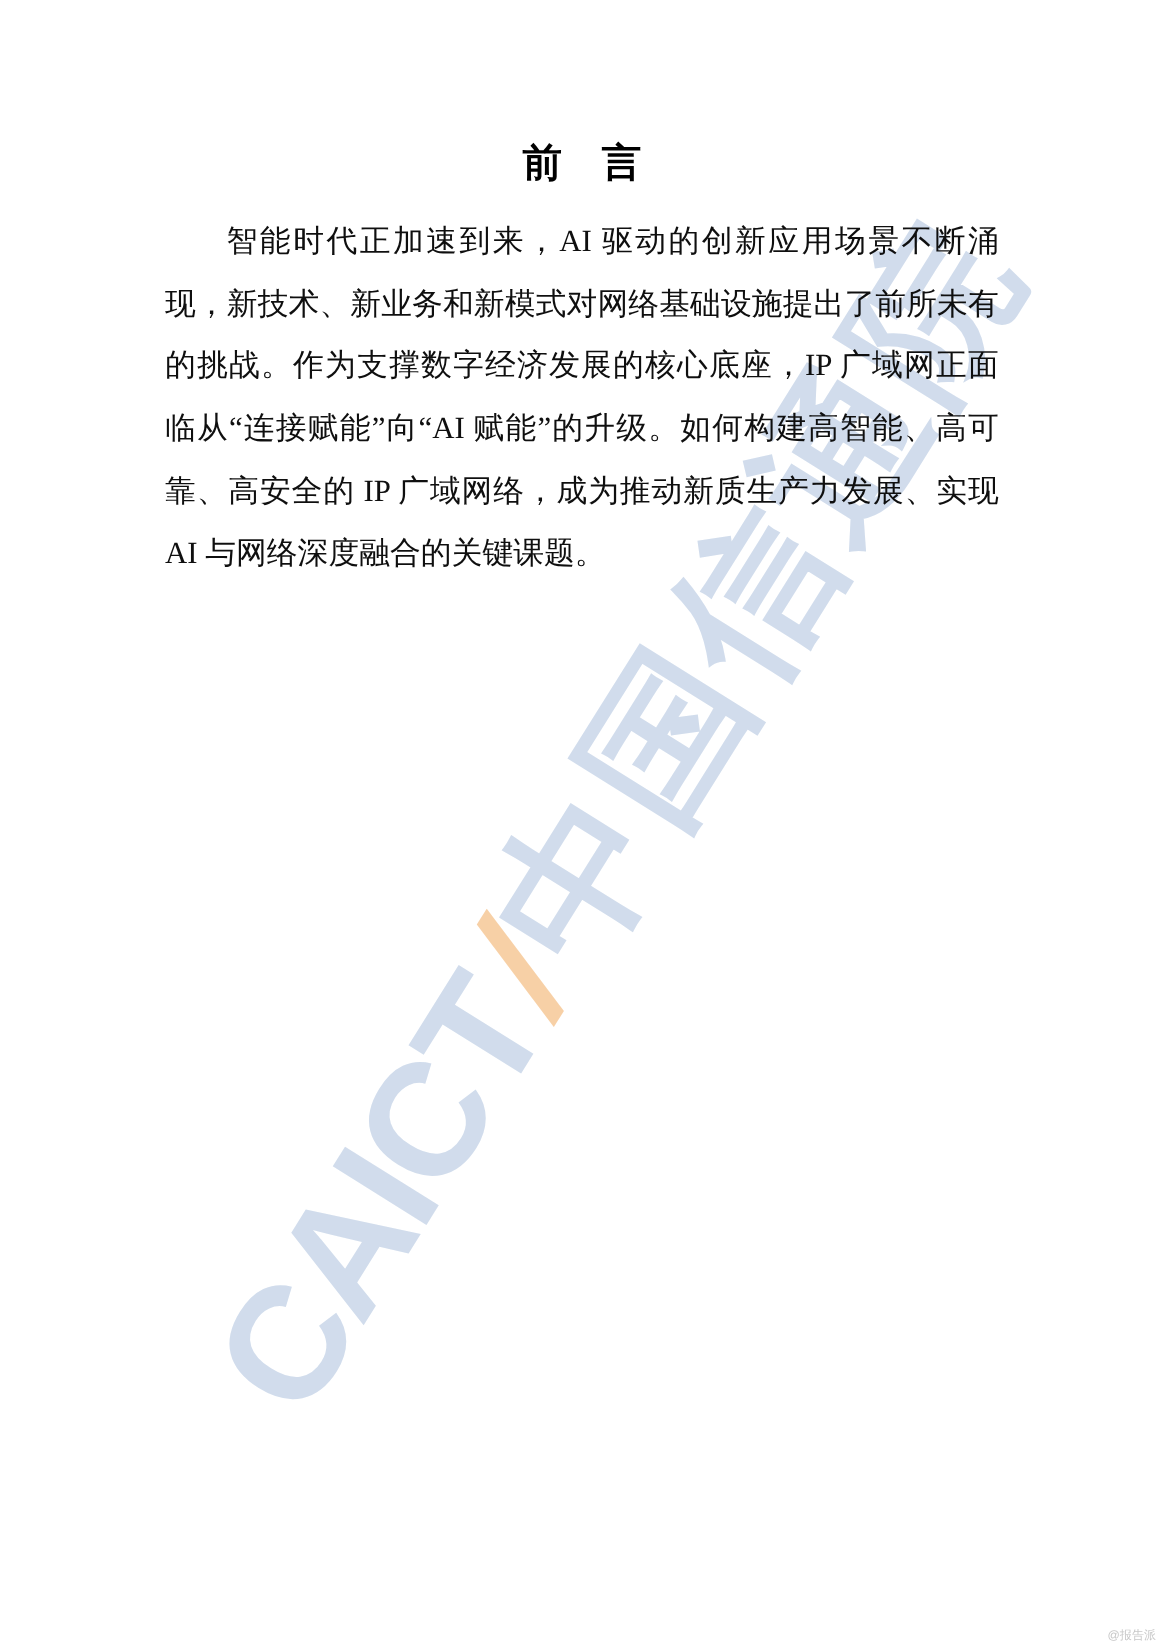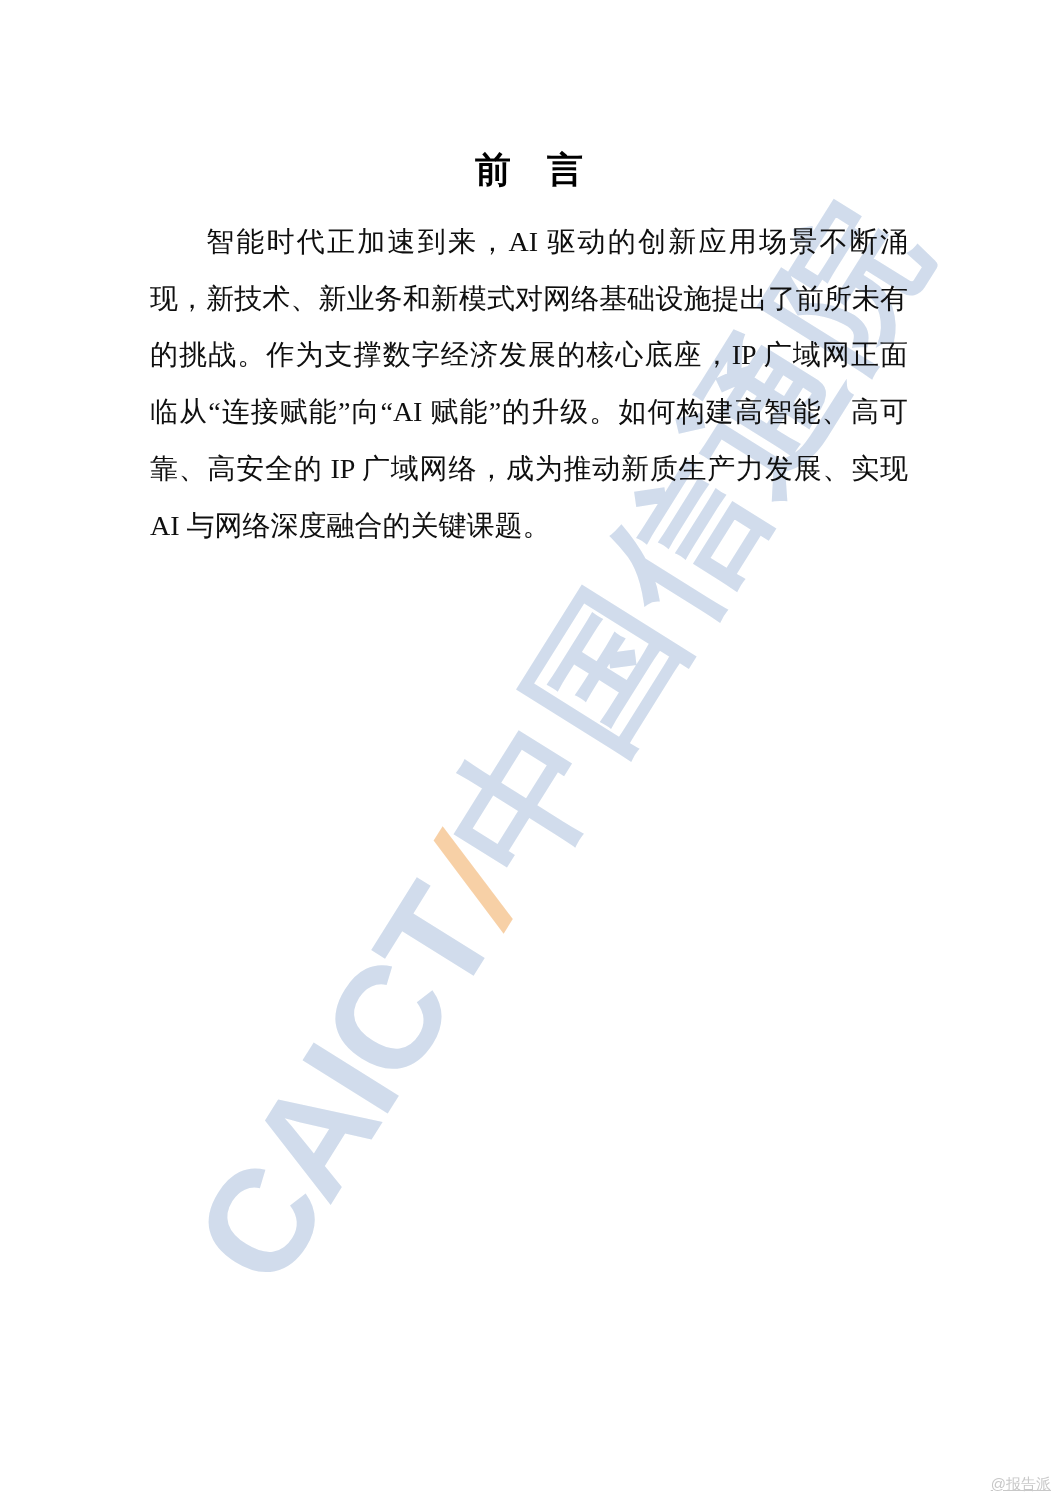--- a/index.html
+++ b/index.html
@@ -56,40 +56,38 @@
     z-index: 2;
   }
   .doc-title {
     font-family: "Liberation Sans", "DejaVu Sans", sans-serif;
     font-weight: bold;
     font-size: 36px;
     line-height: 52px;
     text-align: center;
     color: #000000;
     margin-bottom: 18px;
-    margin-top: 22px;
   }
   .para {
     font-size: 28px;
     line-height: 56.7px;
     text-align: justify;
     text-justify: inter-ideograph;
     text-indent: 2em;
     color: var(--body-text);
   }
 
   .footer-credit {
     position: absolute;
     right: 10px;
     bottom: 6px;
     z-index: 3;
     font-family: "Liberation Sans", "DejaVu Sans", sans-serif;
-    font-size: 15px;
+    font-size: 11px;
     color: var(--footer-gray);
-    text-decoration: underline;
   }
 </style>
 </head>
 <body>
 
 <div class="page">
 
   <div class="watermark" aria-hidden="true">
     <span class="wm-latin">CAICT</span><span class="wm-slash">/</span><span class="wm-cjk">中国信通院</span>
   </div>

